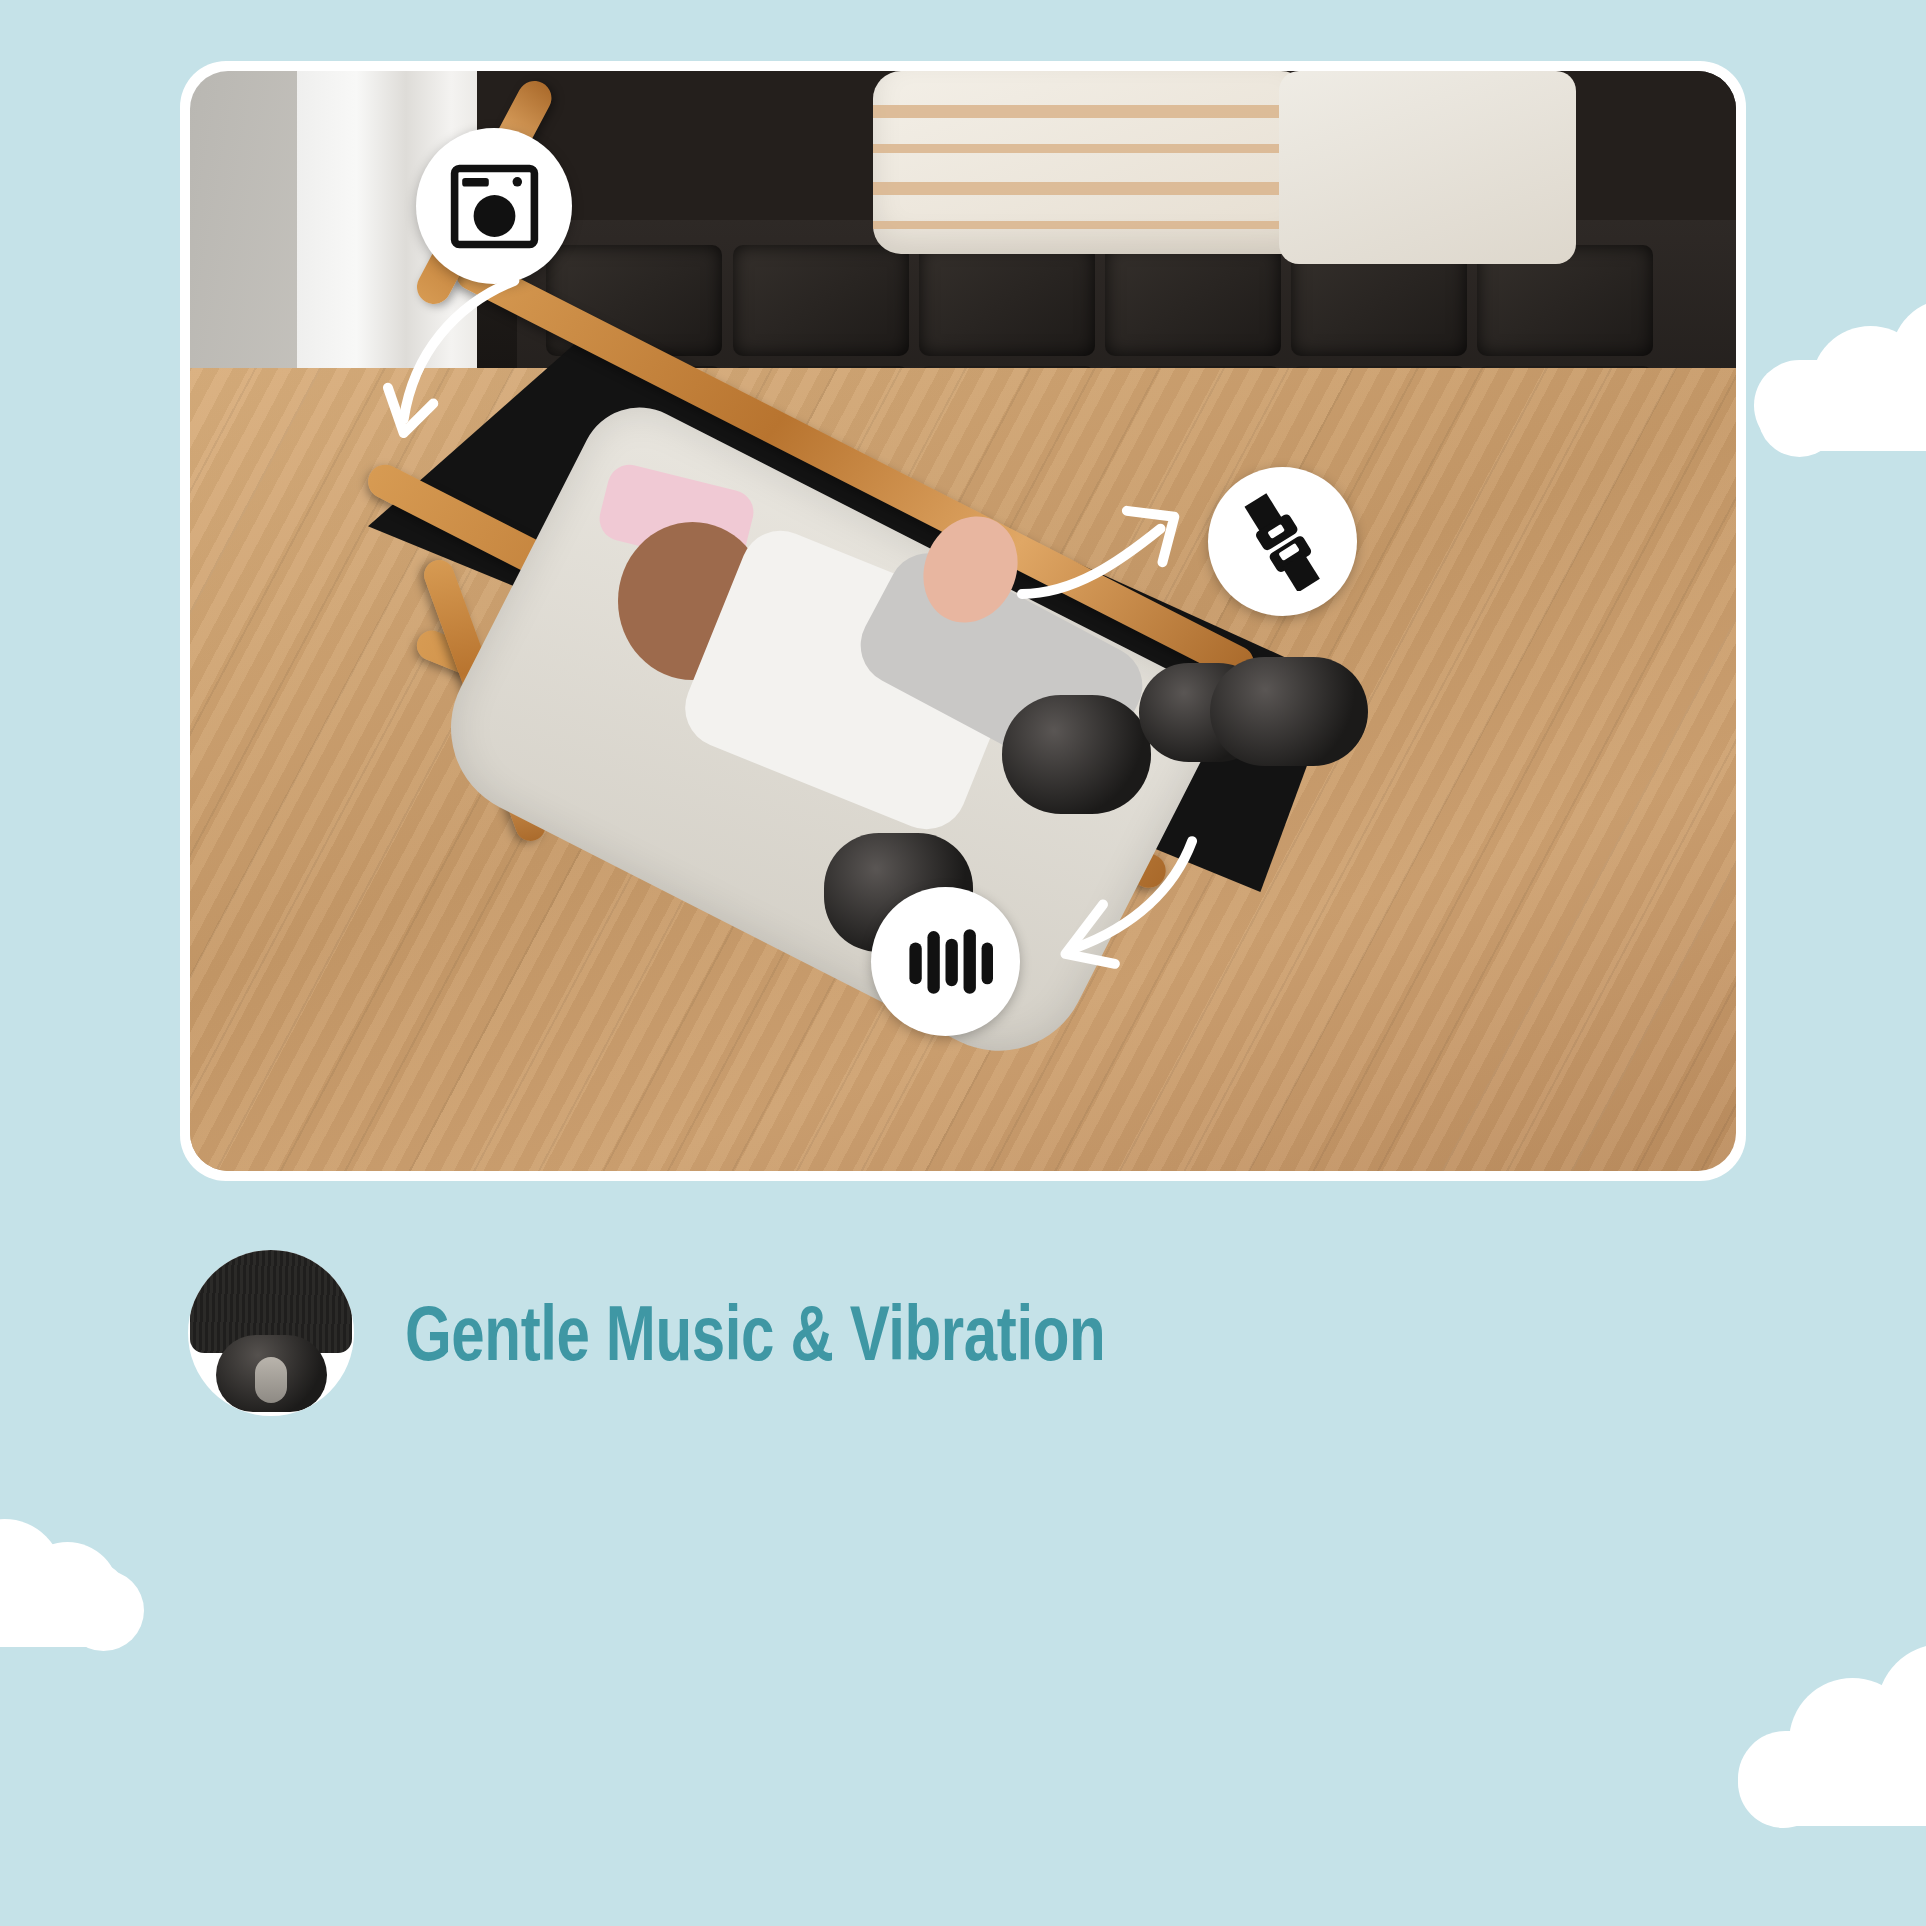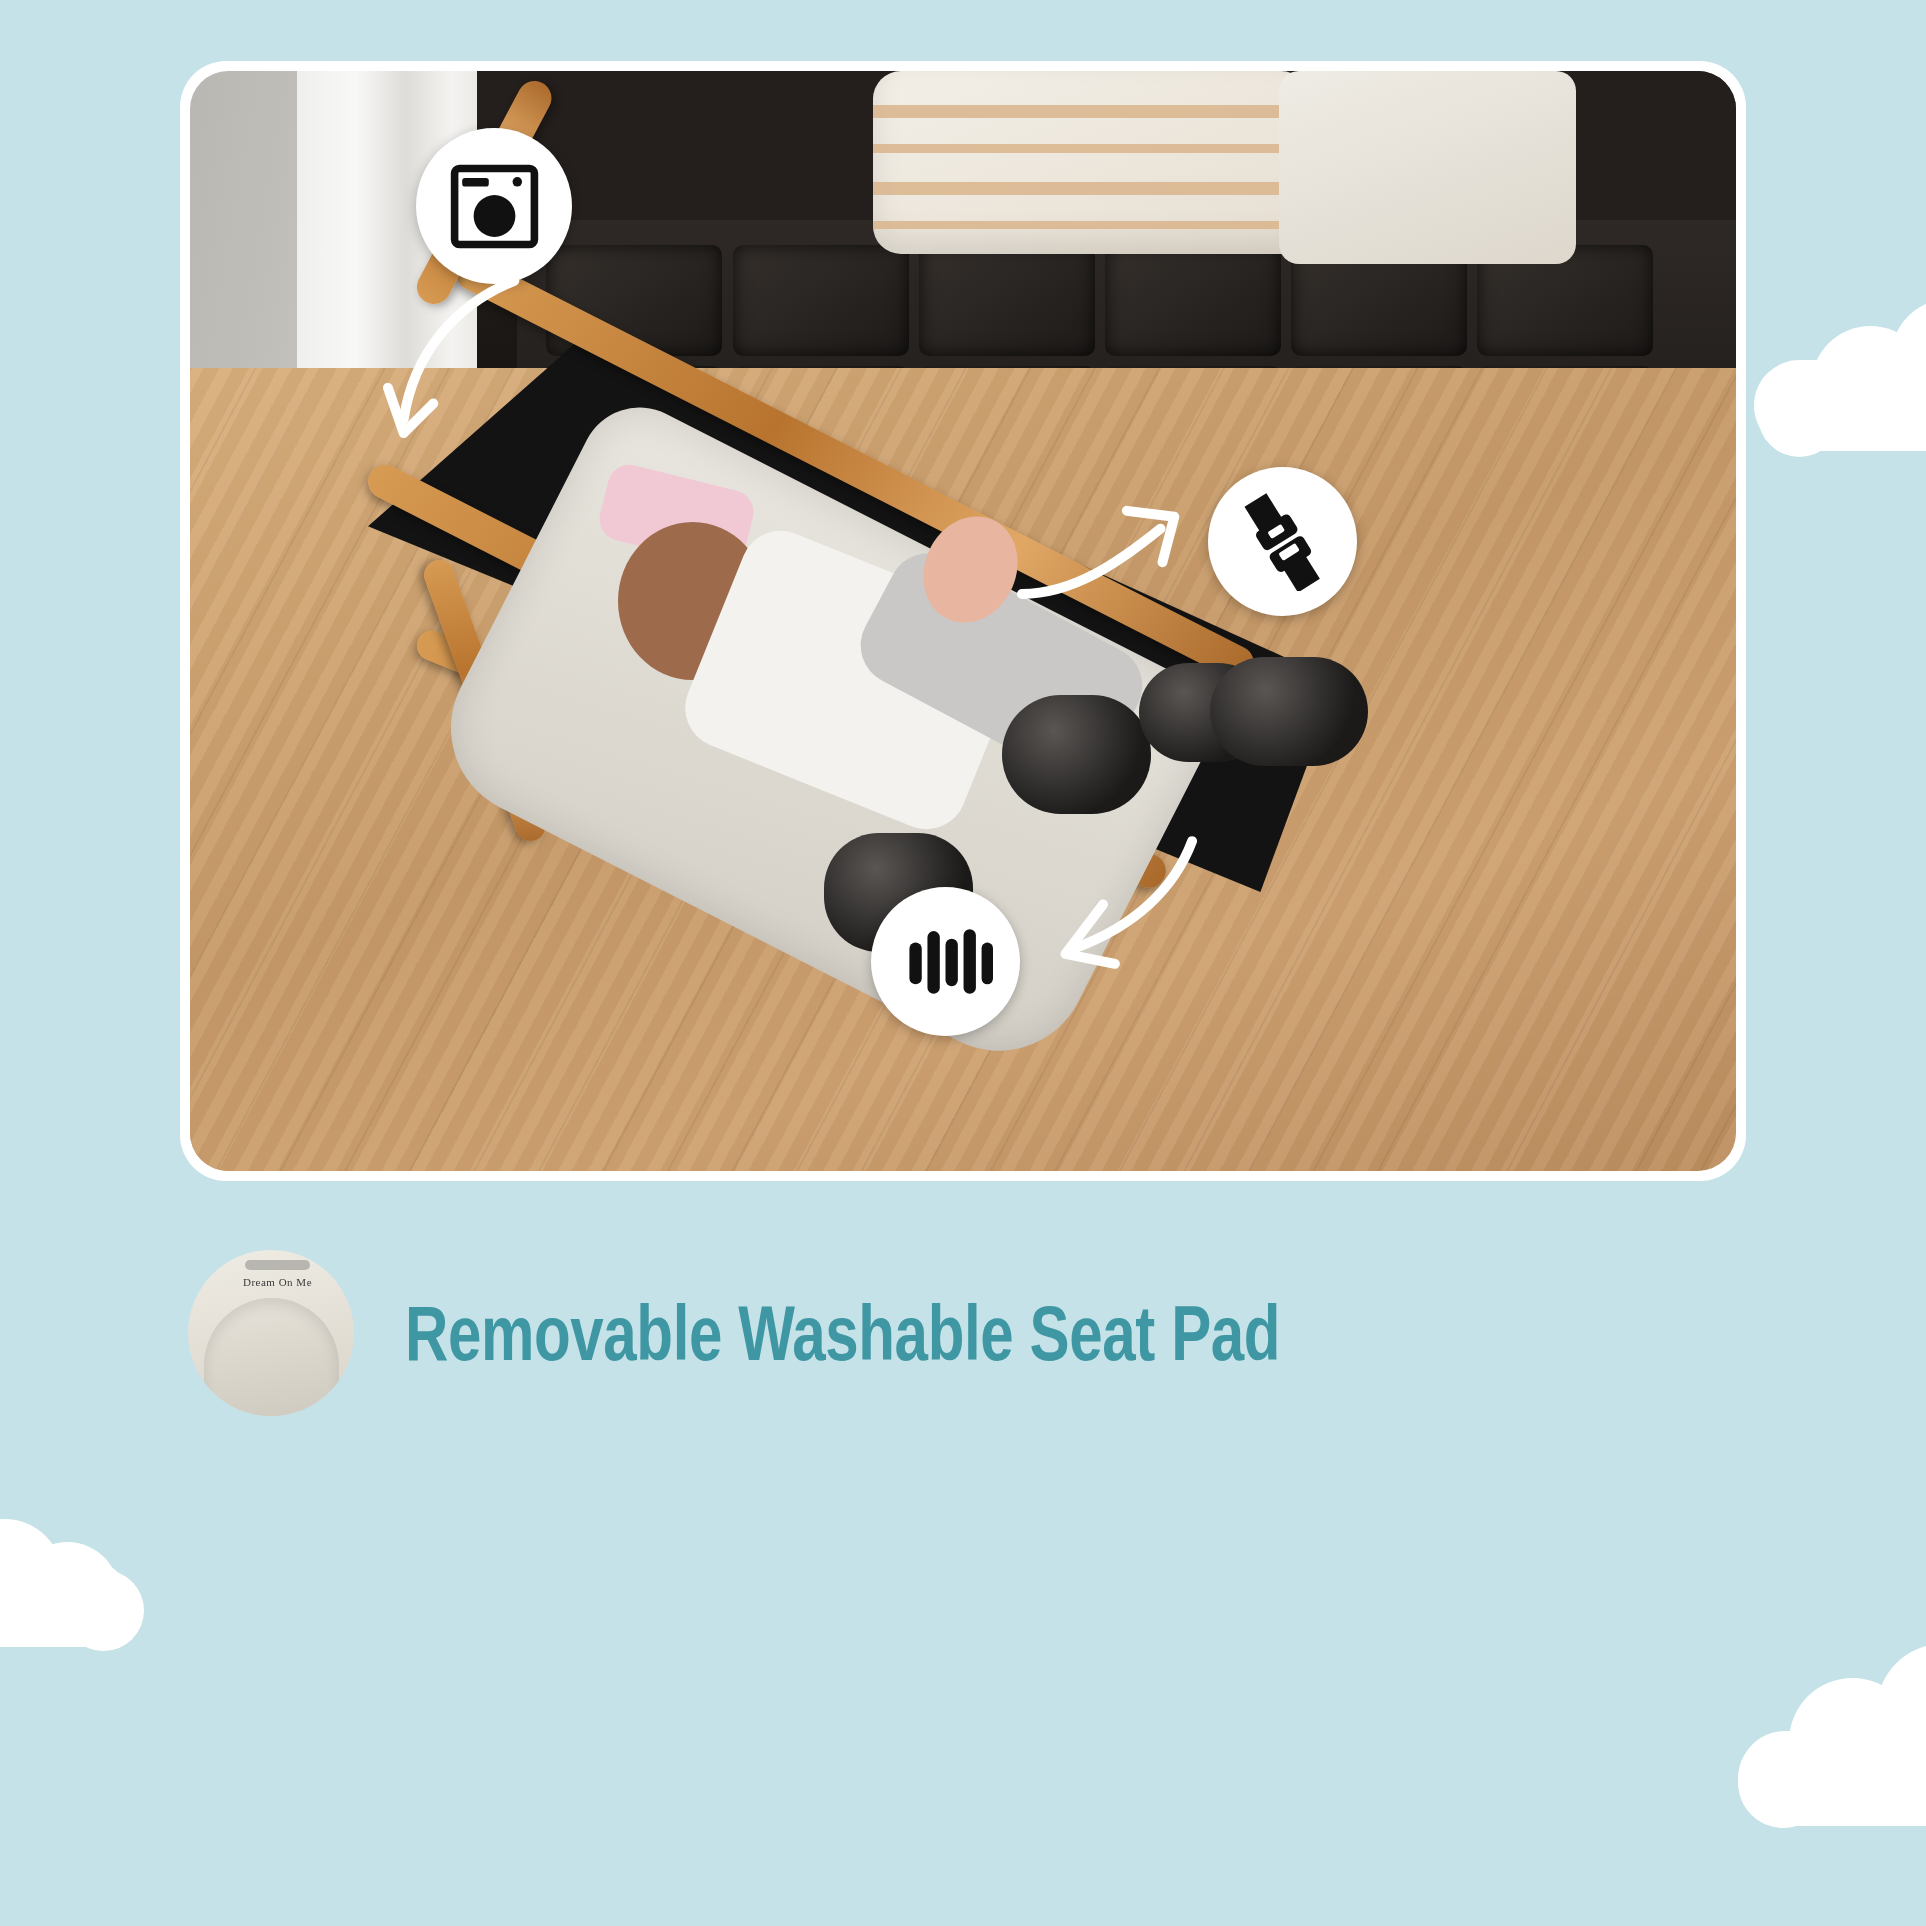--- a/index.html
+++ b/index.html
@@ -242,29 +242,29 @@
       <svg class="arrow" style="left:818px;top:760px;width:198px;height:139px;" viewBox="0 0 200 140">
         <path d="M186 10 C 168 58, 128 96, 68 118" fill="none" stroke="#ffffff" stroke-width="10" stroke-linecap="round"></path>
         <path d="M96 74 L58 124 L108 134" fill="none" stroke="#ffffff" stroke-width="10" stroke-linecap="round" stroke-linejoin="round"></path>
       </svg>
 
     </div>
   </div>
 
   <div class="features">
 
+
+
     <div class="feature-row">
       <div class="thumb">
-        <div class="thumb-inner" style="background:linear-gradient(170deg,#efece4,#d8d3c8);">
-          <div style="position:absolute;left:16px;top:48px;width:135px;height:129px;border-radius:69px 69px 40px 40px;background:linear-gradient(170deg,#e7e3da,#cdc8bd);box-shadow:inset 0 6px 14px rgba(0,0,0,.10);"></div>
-          <div style="position:absolute;left:57px;top:10px;width:65px;height:10px;border-radius:6px;background:#8e8c88;opacity:.55;"></div>
-          <div style="position:absolute;left:55px;top:26px;font-size:11px;color:#3a3a3a;font-family:'Liberation Serif',serif;letter-spacing:0.5px;">Dream On Me</div>
+        <div class="thumb-inner" style="background:#ffffff;">
+          <div style="position:absolute;left:2px;top:0px;width:162px;height:103px;border-radius:69px 69px 14px 14px;background:repeating-linear-gradient(92deg,#1f1e1d 0 3px,#2b2a28 3px 6px);"></div>
+          <div style="position:absolute;left:28px;top:85px;width:111px;height:77px;border-radius:50px 50px 46px 46px;background:radial-gradient(circle at 38% 26%,#55514e,#1c1b1a 72%);"></div>
+          <div style="position:absolute;left:67px;top:107px;width:32px;height:46px;border-radius:16px;background:linear-gradient(180deg,#b9b4ac,#8e8a84);"></div>
         </div>
       </div>
-      <div class="feature-label">Removable Washable Seat Pad</div>
+      <div class="feature-label">Gentle Music &amp; Vibration</div>
     </div>
 
-
-
   </div>
 
 </div>
 
 
 </body></html>

